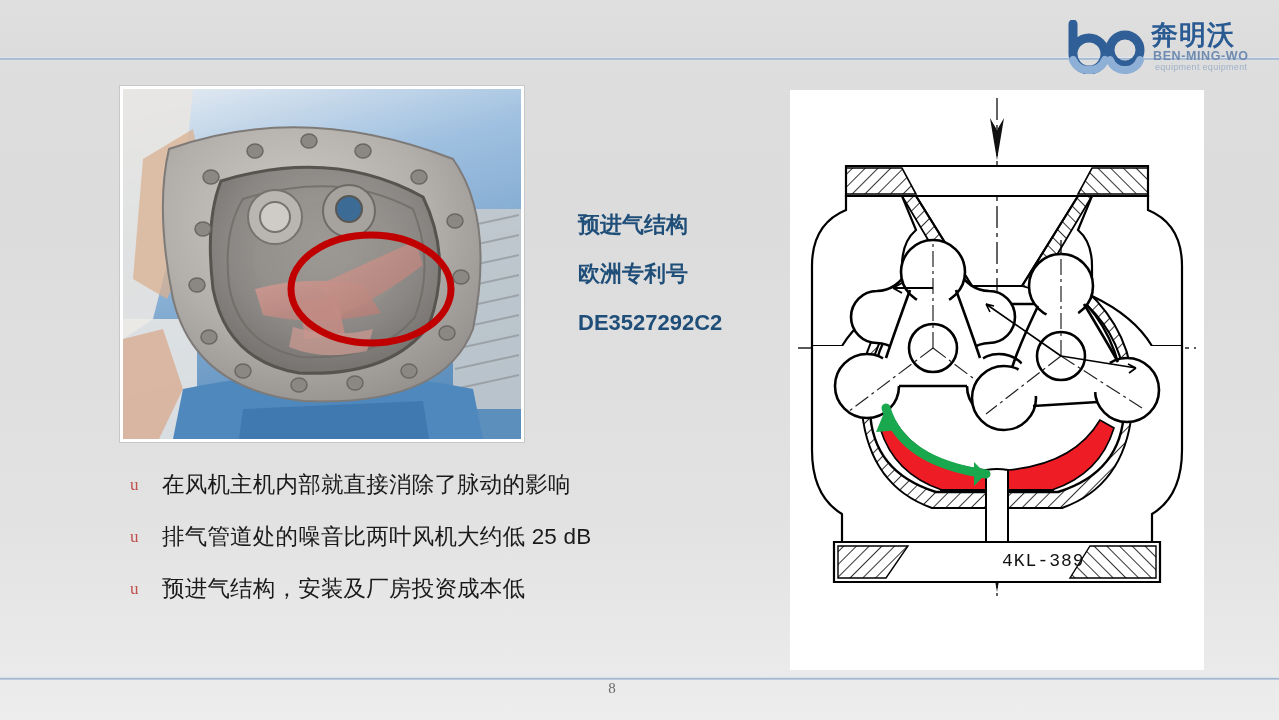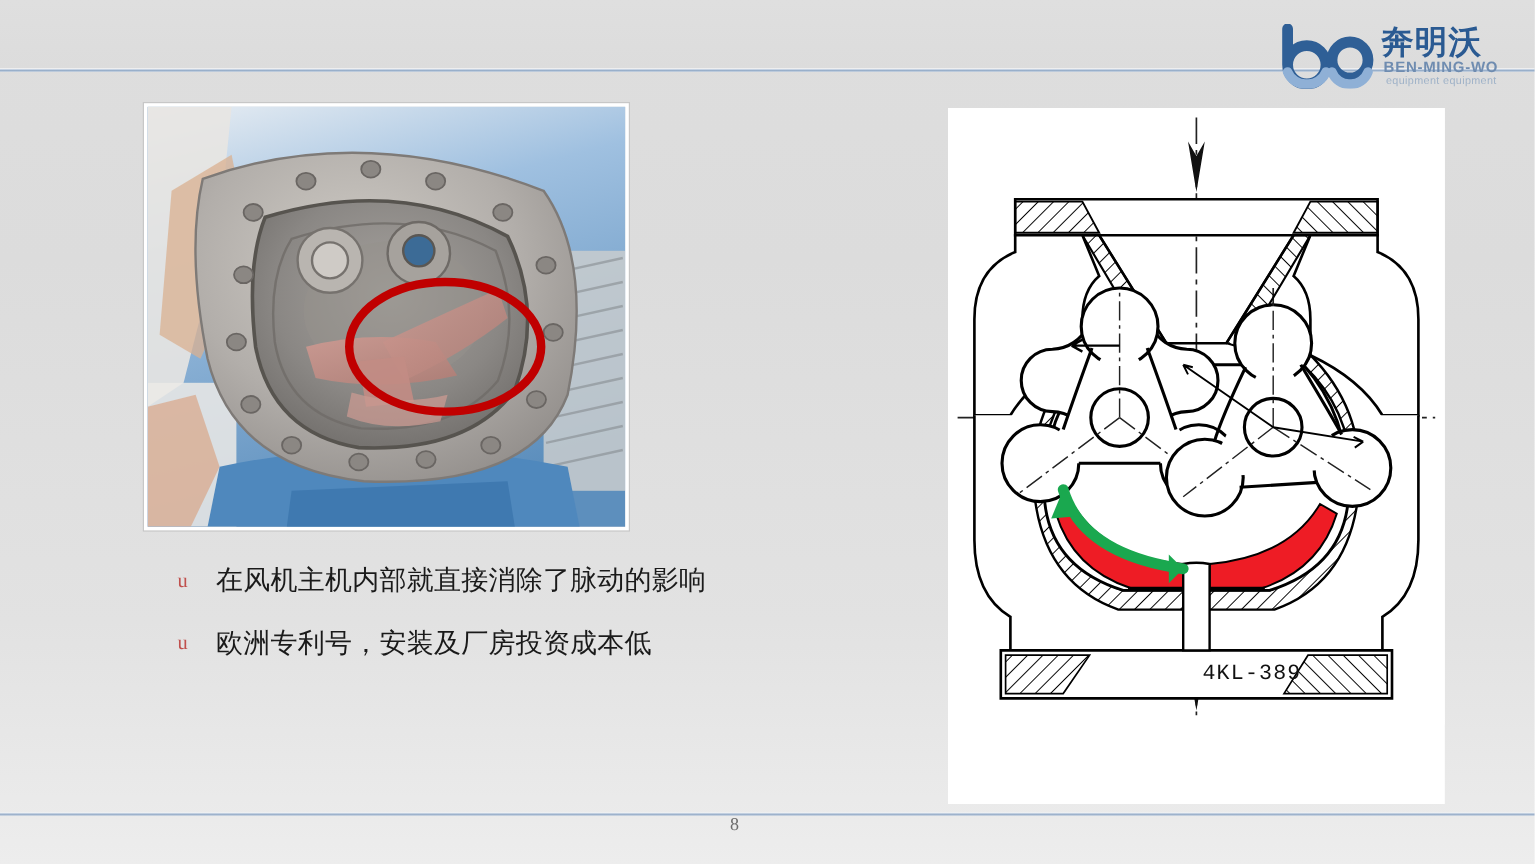--- a/index.html
+++ b/index.html
@@ -112,21 +112,20 @@
     width: 414px; height: 580px;
     background: #ffffff;
   }
   .diagram-panel svg { display: block; }
 
   
   .bullets {
     position: absolute;
     left: 122px; top: 458px;
     width: 660px;
-    margin-left: 18px;
   }
   .bullet-row {
     position: relative;
     height: 52px;
     line-height: 52px;
     white-space: nowrap;
   }
   .bullet-mark {
     display: inline-block;
     width: 40px;
@@ -270,20 +269,25 @@
             <ellipse cx="186" cy="52" rx="8" ry="7"></ellipse>
             <ellipse cx="132" cy="62" rx="8" ry="7"></ellipse>
           </g>
 
           <ellipse cx="248" cy="200" rx="80" ry="54" fill="none" stroke="#c00000" stroke-width="7"></ellipse>
         </g>
       </svg>
     </div>
   </div>
 
+  <div class="caption">
+    <div>预进气结构</div>
+    <div>欧洲专利号</div>
+    <div>DE3527292C2</div>
+  </div>
 
   <div class="diagram-panel">
     <svg width="414" height="514" viewBox="0 0 414 514">
       <defs>
         <pattern id="hatch" width="9" height="9" patternTransform="rotate(45)" patternUnits="userSpaceOnUse">
           <line x1="0" y1="0" x2="0" y2="9" stroke="#000" stroke-width="1.6"></line>
         </pattern>
         <pattern id="hatch2" width="9" height="9" patternTransform="rotate(-45)" patternUnits="userSpaceOnUse">
           <line x1="0" y1="0" x2="0" y2="9" stroke="#000" stroke-width="1.6"></line>
         </pattern>
@@ -401,20 +405,23 @@
 
       <text x="212" y="476" font-family="'Liberation Mono','DejaVu Sans Mono',monospace" font-size="18" fill="#111" letter-spacing="1">4KL-389</text>
     </svg>
   </div>
 
   <div class="bullets">
     <div class="bullet-row">
       <span class="bullet-mark">u</span><span class="bullet-text">在风机主机内部就直接消除了脉动的影响</span>
     </div>
     <div class="bullet-row">
-      <span class="bullet-mark">u</span><span class="bullet-text">欧洲专利号，安装及厂房投资成本低</span>
+      <span class="bullet-mark">u</span><span class="bullet-text">排气管道处的噪音比两叶风机大约低 25 dB</span>
+    </div>
+    <div class="bullet-row">
+      <span class="bullet-mark">u</span><span class="bullet-text">预进气结构，安装及厂房投资成本低</span>
     </div>
   </div>
 
   <div class="footer-rule"></div>
   <div class="page-num">8</div>
 
 </div>
 
 </body></html>

